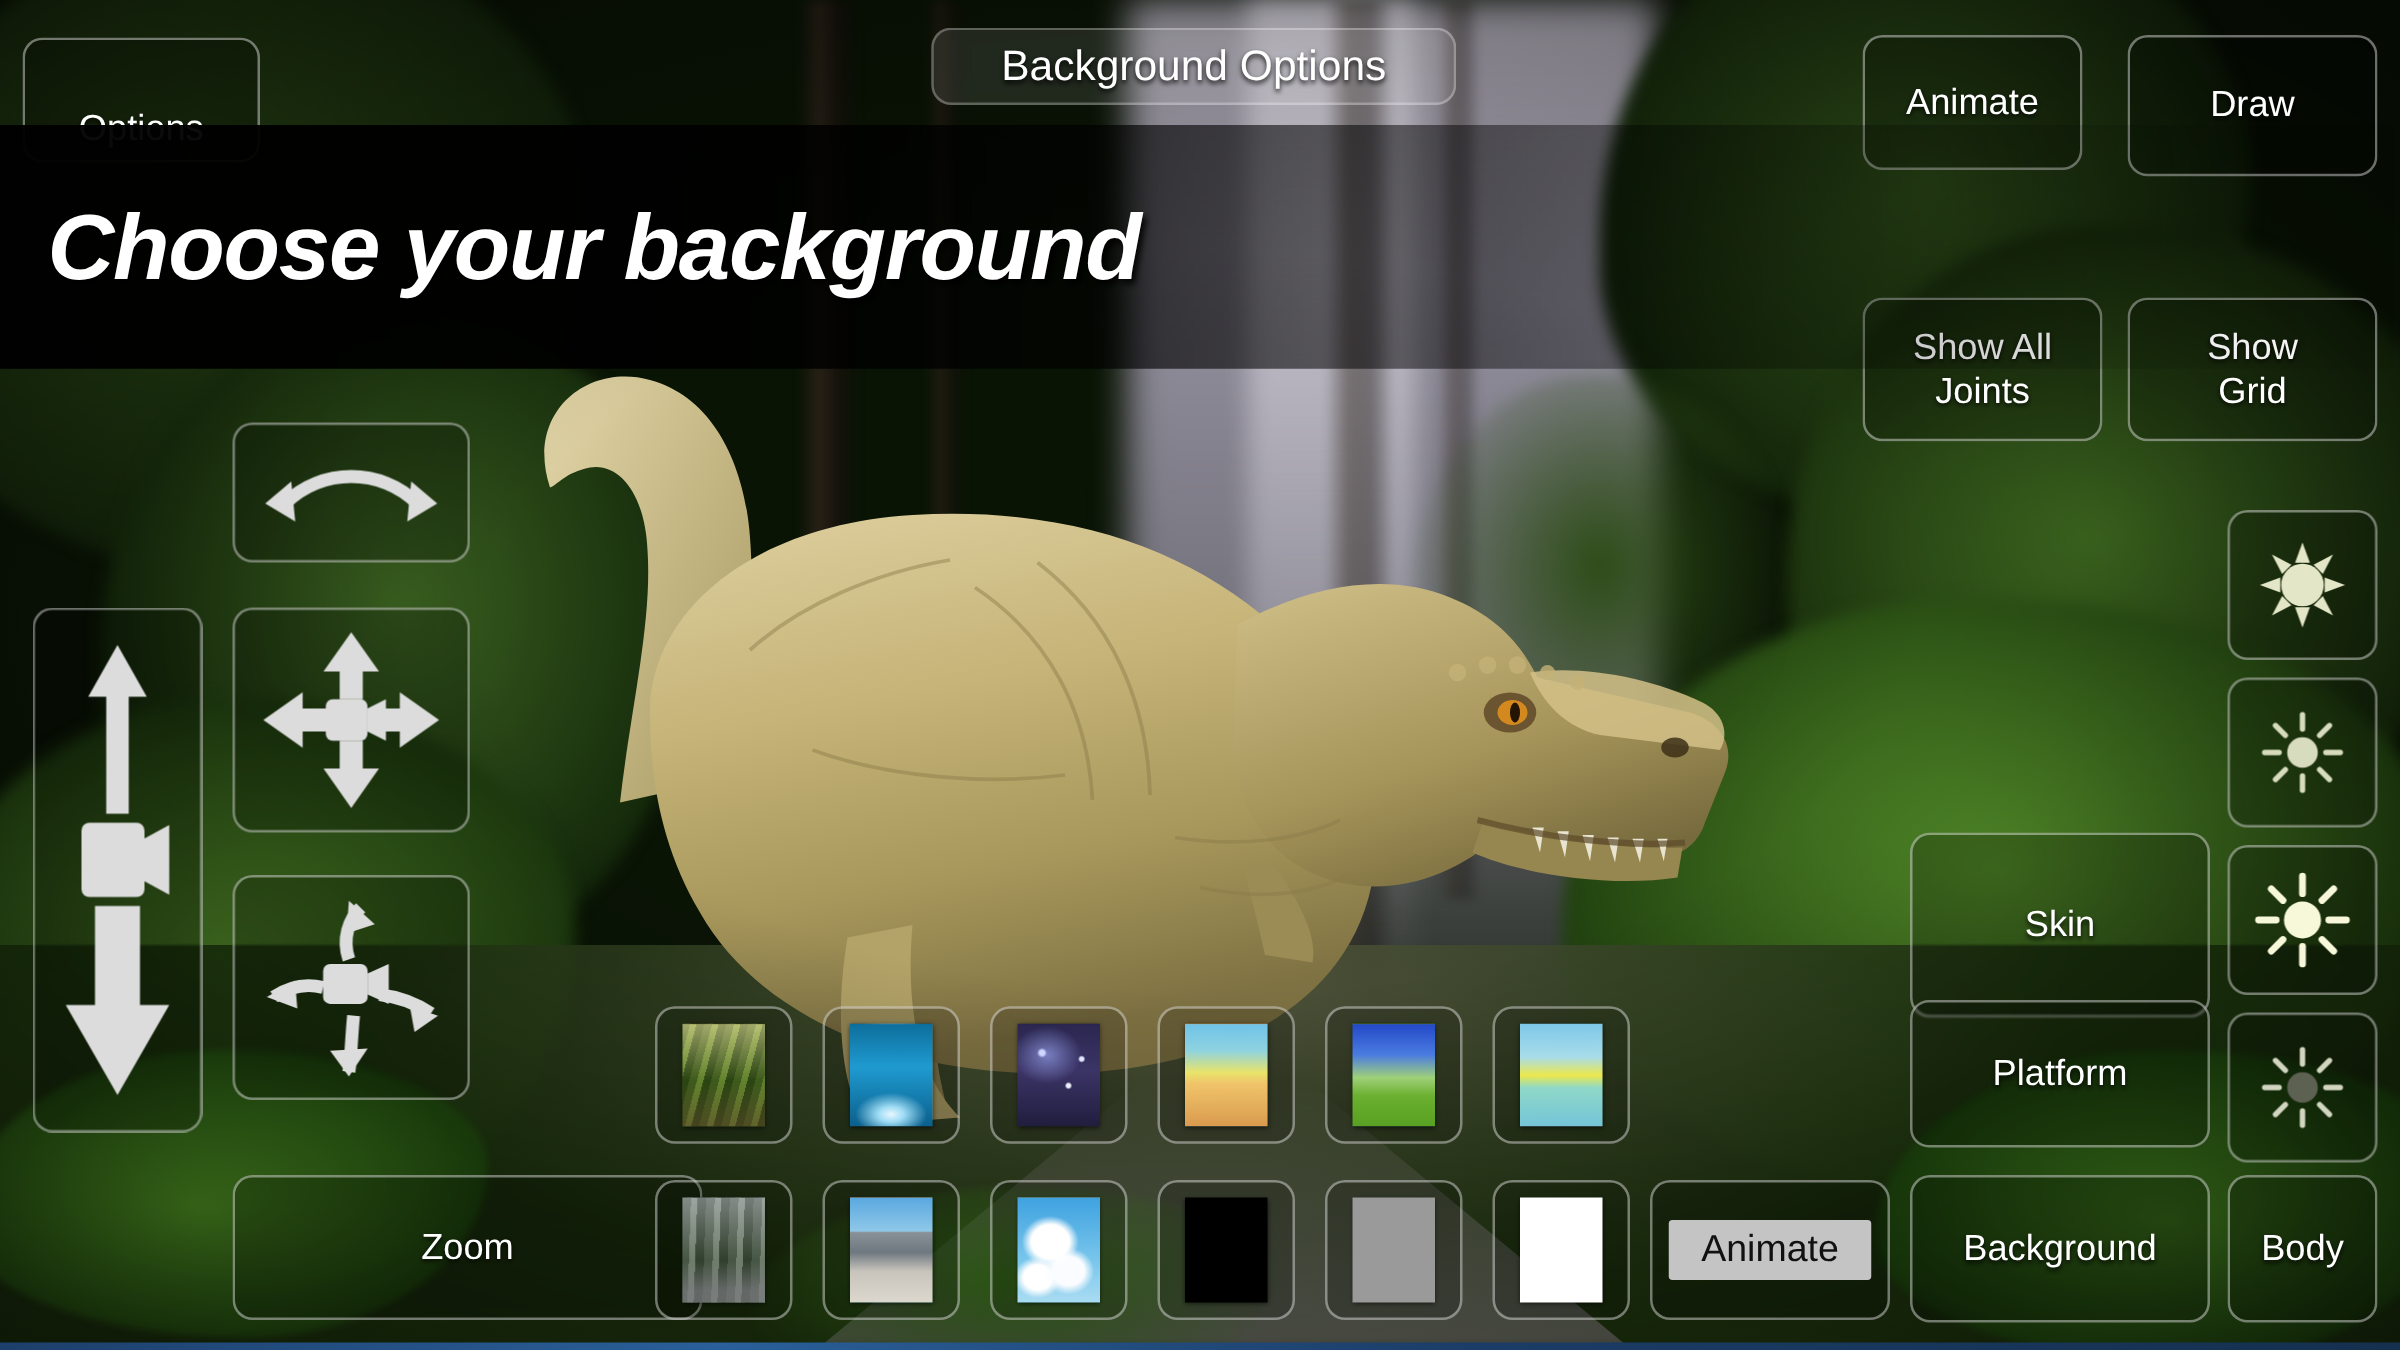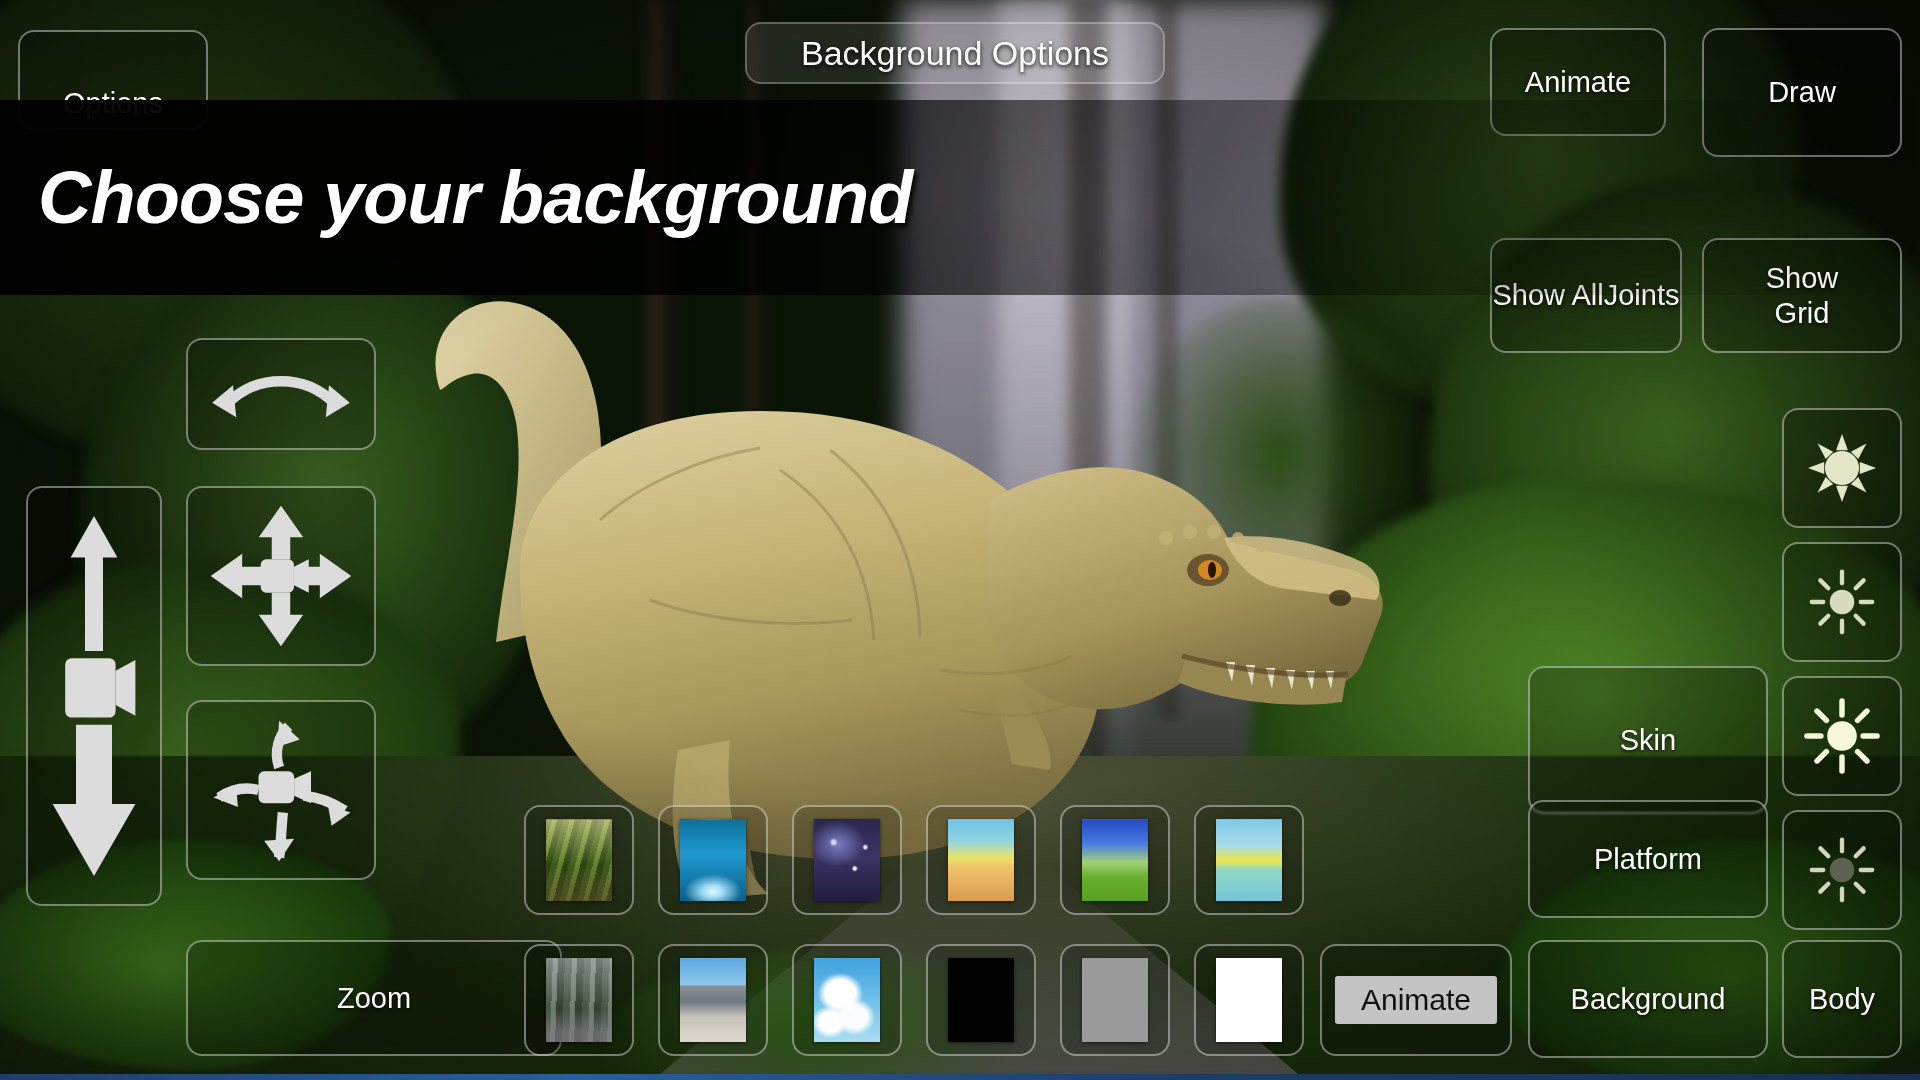--- a/index.html
+++ b/index.html
@@ -252,25 +252,25 @@
     <span>Options</span>
   </div>
 
   <div class="btn" style="left:745px;top:22px;width:420px;height:62px;border-color:rgba(255,255,255,.28);background:rgba(255,255,255,.10);font-size:34px;">
     <span>Background Options</span>
   </div>
 
   <div class="btn" style="left:1490px;top:28px;width:176px;height:108px;">
     <span>Animate</span>
   </div>
-  <div class="btn" style="left:1702px;top:28px;width:200px;height:129px;">
+  <div class="btn" style="left:1702px;top:28px;width:200px;height:113px;">
     <span>Draw</span>
   </div>
 
-  <div class="btn" style="left:1490px;top:238px;width:192px;height:115px;flex-direction:row;justify-content:center;">
+  <div class="btn" style="left:1490px;top:238px;width:192px;height:115px;flex-direction:column;justify-content:center;">
     <span>Show All</span>
     <span>Joints</span>
   </div>
   <div class="btn" style="left:1702px;top:238px;width:200px;height:115px;flex-direction:column;">
     <span>Show</span>
     <span>Grid</span>
   </div>
 
   <div class="btn" style="left:1782px;top:408px;width:120px;height:120px;">
     <span class="icn">

